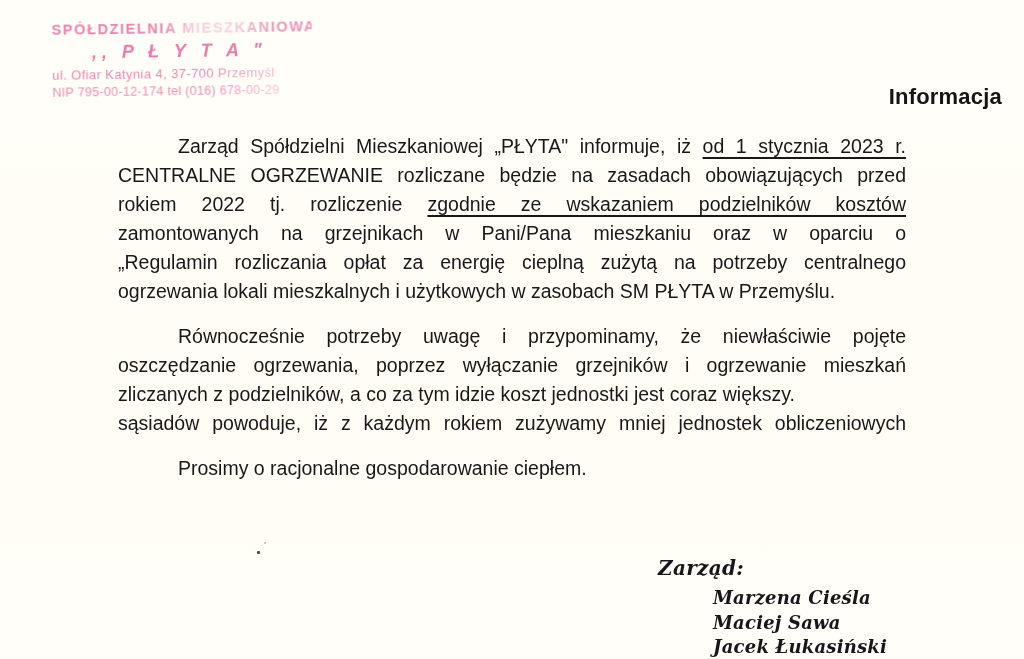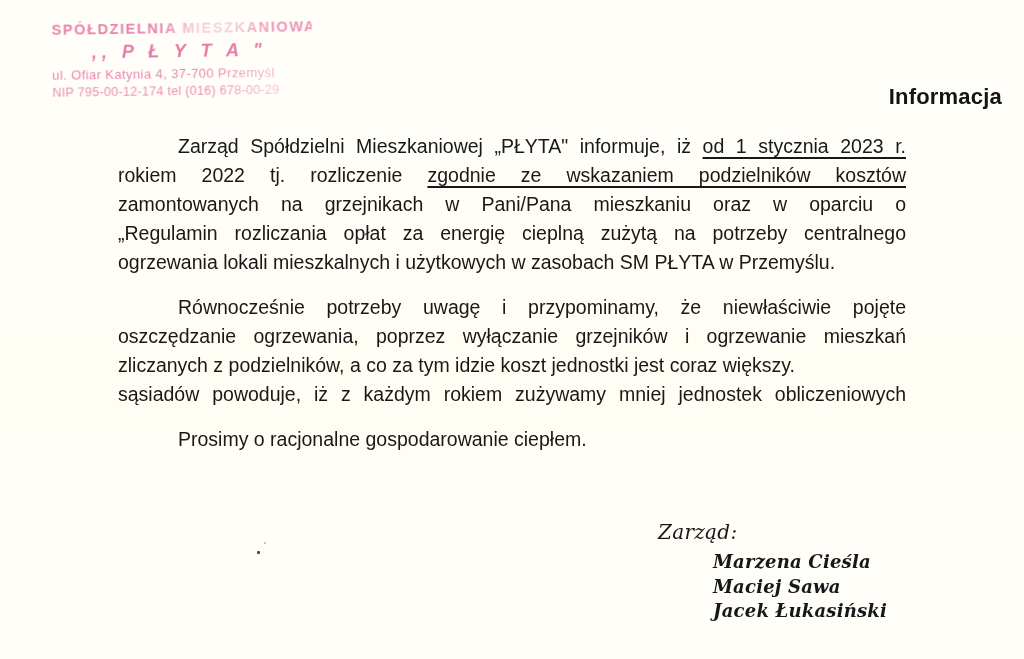--- a/index.html
+++ b/index.html
@@ -81,21 +81,21 @@
   }
 
   
   .sig {
     position: absolute;
     left: 658px; top: 520px;
     color: #17171a;
     font-family: "DejaVu Serif", serif;
     font-style: italic;
   }
-  .sig-label { font-size: 20px; font-weight: 400; letter-spacing: 0.3px; }
+  .sig-label { font-size: 20px; font-weight: 700; letter-spacing: 0.3px; margin-top: 36px; }
   .sig-names { margin: 6px 0 0 55px; }
   .sig-name { font-size: 18px; line-height: 24.5px; font-weight: 600; letter-spacing: 0.2px; }
 
   
   .speck-a {
     position: absolute; left: 257px; top: 551px;
     width: 3px; height: 3px; background: #4a4a4a; border-radius: 1px;
   }
   .speck-b {
     position: absolute; left: 264px; top: 542px;
@@ -112,20 +112,21 @@
     <div class="stamp-l2">,, P Ł Y T A "</div>
     <div class="stamp-l3">ul. Ofiar Katynia 4,  37-700 Przemyśl</div>
     <div class="stamp-l4">NIP 795-00-12-174  tel (016) 678-00-29</div>
   </div>
 
   <div class="title">Informacja</div>
 
   <div class="doc-body">
       <div class="para">
         <div class="line just indent"><span>Zarząd Spółdzielni Mieszkaniowej „PŁYTA" informuje, iż </span><span class="u">od 1 stycznia 2023 r.</span></div>
+        <div class="line just"><span>CENTRALNE OGRZEWANIE rozliczane będzie na zasadach obowiązujących przed</span></div>
         <div class="line just"><span>rokiem 2022 tj. rozliczenie </span><span class="u">zgodnie ze wskazaniem podzielników kosztów</span></div>
         <div class="line just"><span>zamontowanych na grzejnikach w Pani/Pana mieszkaniu oraz w oparciu o</span></div>
         <div class="line just"><span>„Regulamin rozliczania opłat za energię cieplną zużytą na potrzeby centralnego</span></div>
         <div class="line"><span>ogrzewania lokali mieszkalnych i użytkowych w zasobach SM PŁYTA w Przemyślu.</span></div>
       </div>
       <div class="para">
         <div class="line just indent"><span>Równocześnie potrzeby uwagę i przypominamy, że niewłaściwie pojęte</span></div>
         <div class="line just"><span>oszczędzanie ogrzewania, poprzez wyłączanie grzejników i ogrzewanie mieszkań</span></div>
         <div class="line"><span>zliczanych z podzielników, a co za tym idzie koszt jednostki jest coraz większy.</span></div>
         <div class="line just"><span>sąsiadów powoduje, iż z każdym rokiem zużywamy mniej jednostek obliczeniowych</span></div>

